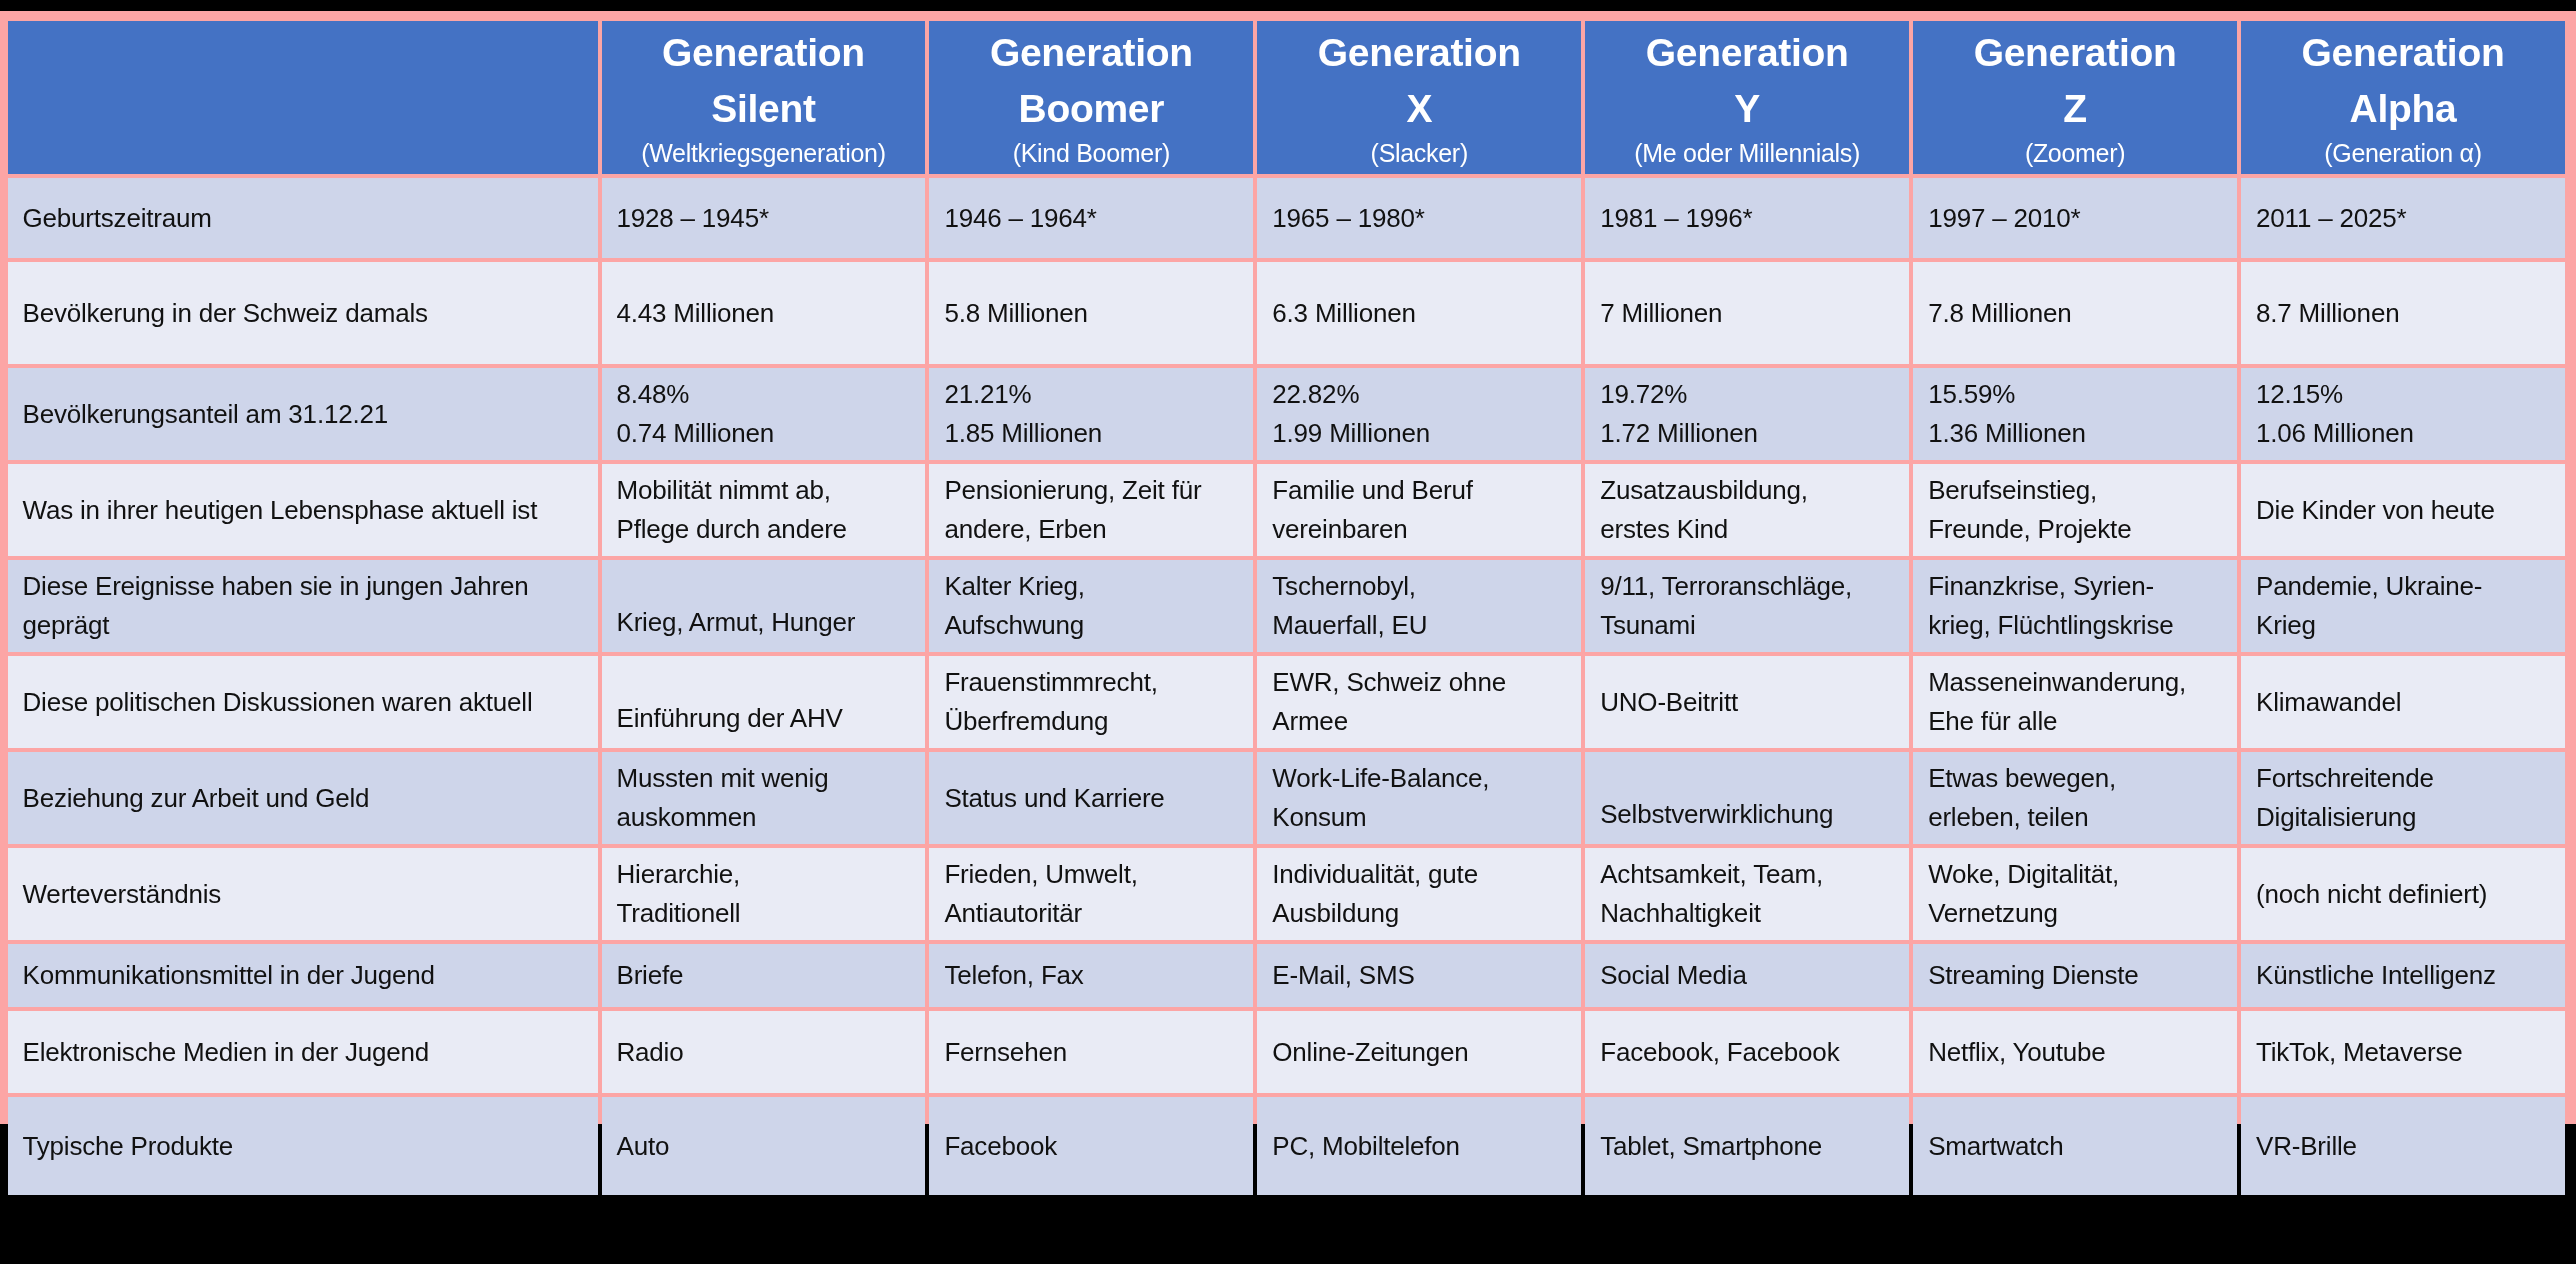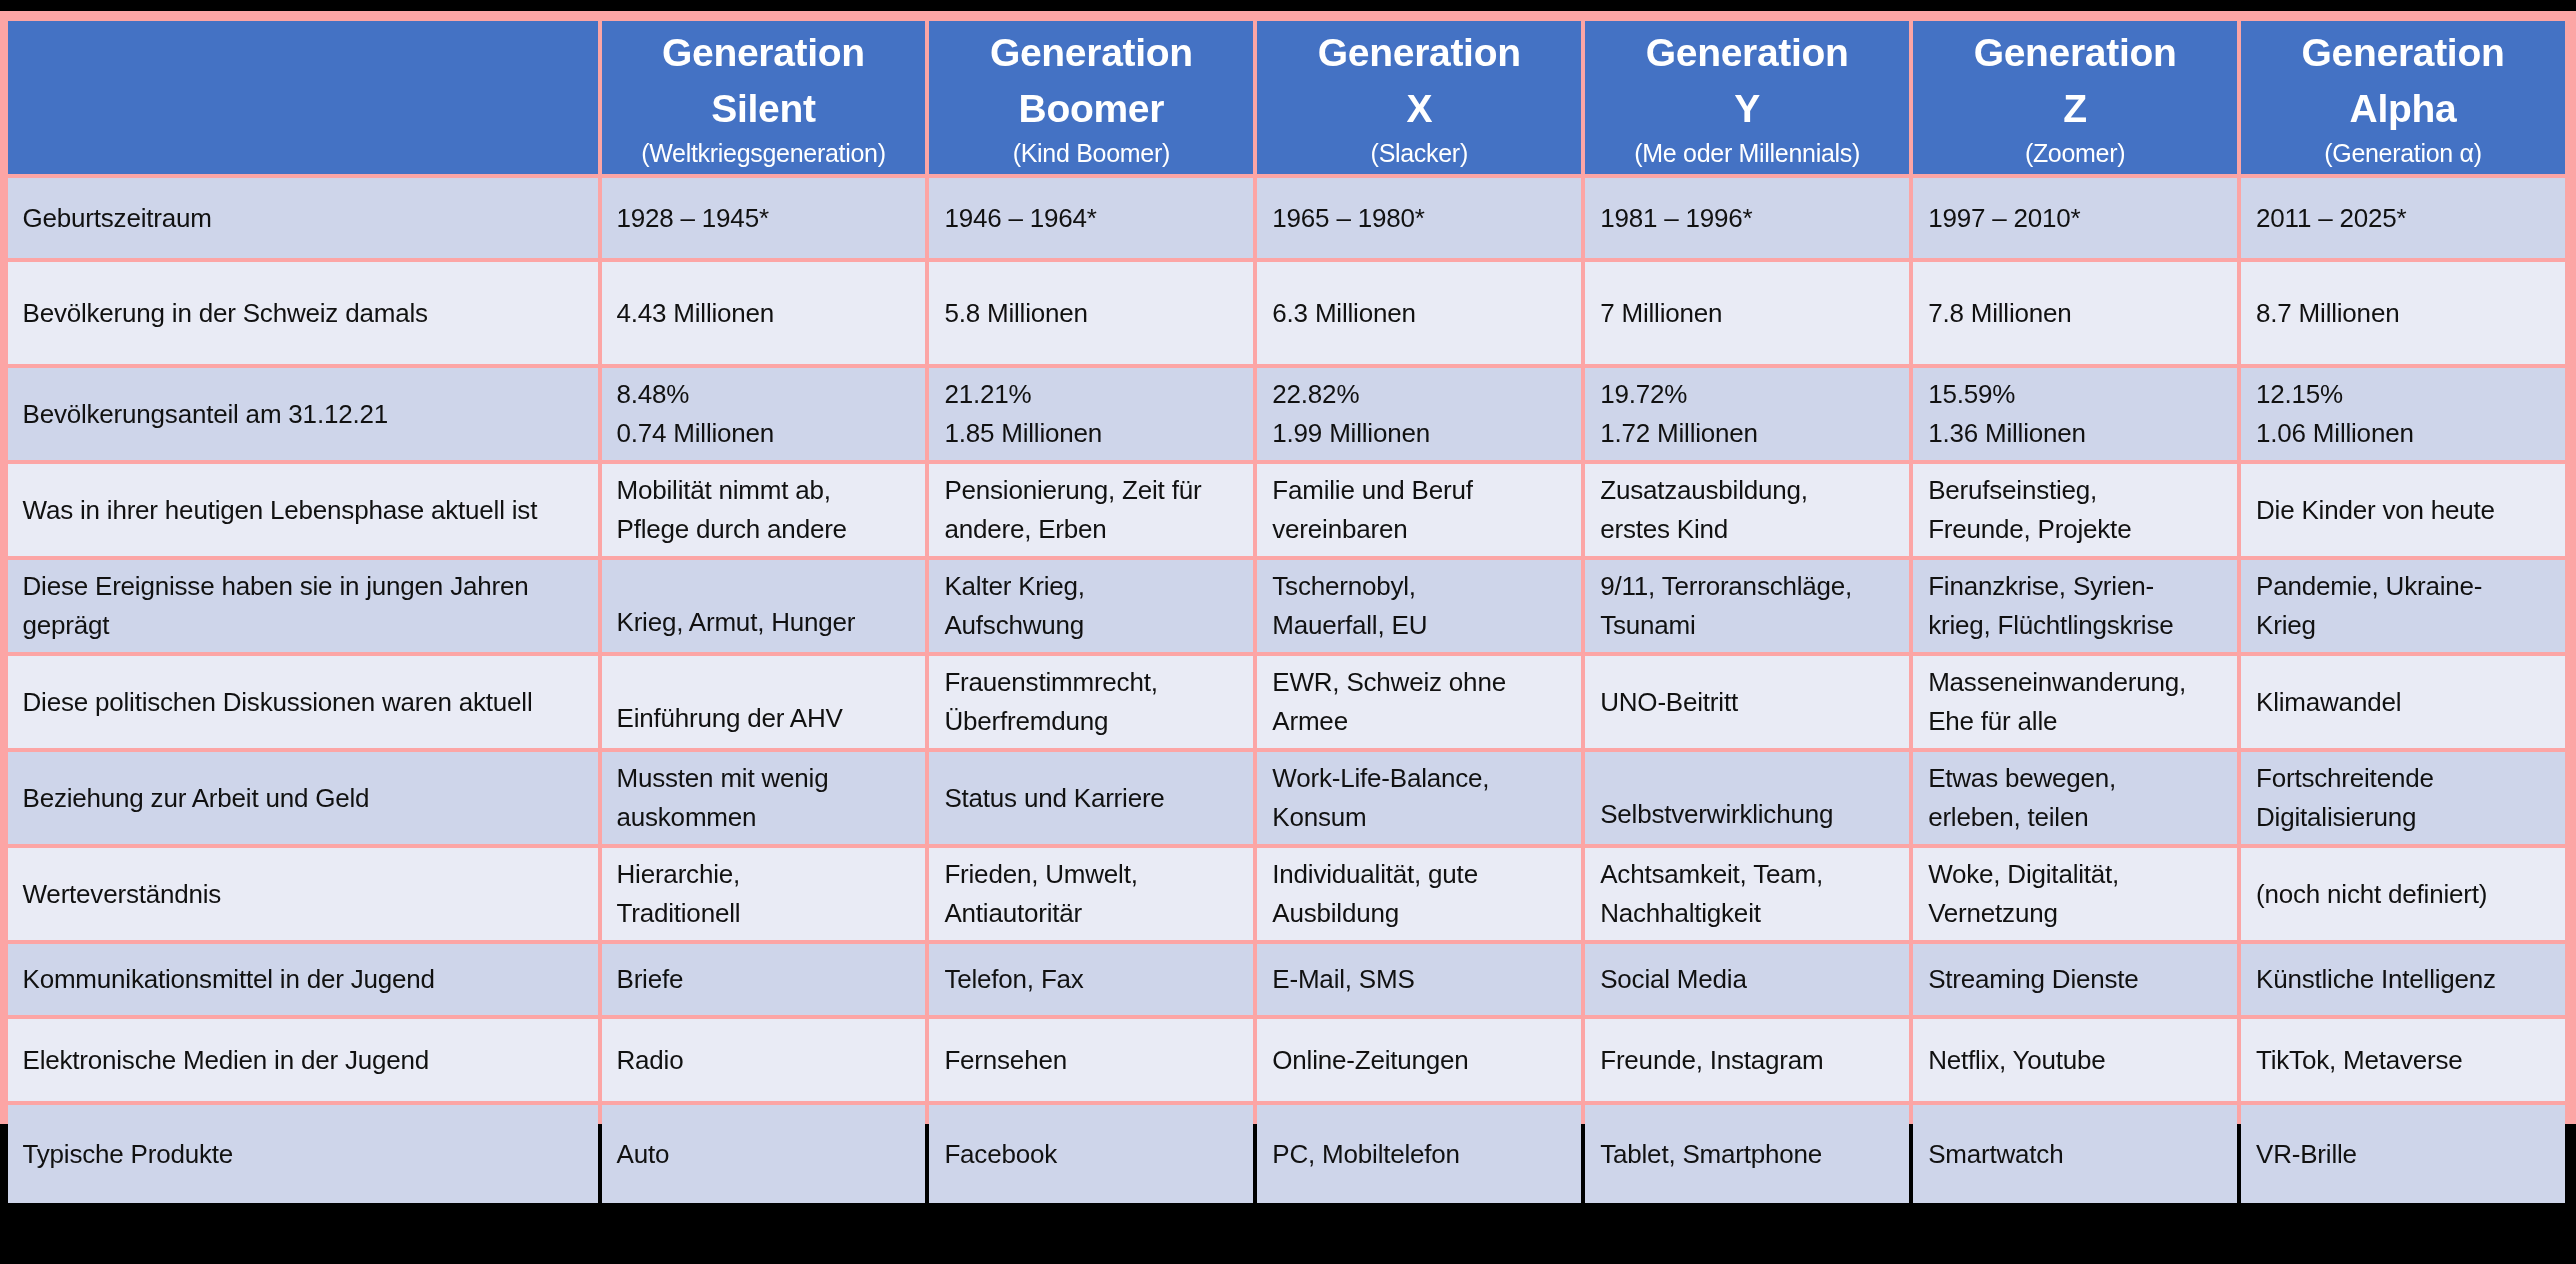--- a/index.html
+++ b/index.html
@@ -217,35 +217,35 @@
         <td>Frieden, Umwelt,
 Antiautoritär</td>
         <td>Individualität, gute
 Ausbildung</td>
         <td>Achtsamkeit, Team,
 Nachhaltigkeit</td>
         <td>Woke, Digitalität,
 Vernetzung</td>
         <td>(noch nicht definiert)</td>
       </tr>
-      <tr class="dark" style="height:71px">
+      <tr class="dark" style="height:63px">
         <td>Kommunikationsmittel in der Jugend</td>
         <td>Briefe</td>
         <td>Telefon, Fax</td>
         <td>E-Mail, SMS</td>
         <td>Social Media</td>
         <td>Streaming Dienste</td>
         <td>Künstliche Intelligenz</td>
       </tr>
       <tr class="light" style="height:82px">
         <td>Elektronische Medien in der Jugend</td>
         <td>Radio</td>
         <td>Fernsehen</td>
         <td>Online-Zeitungen</td>
-        <td>Freunde, Instagram</td>
+        <td>Facebook, Facebook</td>
         <td>Netflix, Youtube</td>
         <td>TikTok, Metaverse</td>
       </tr>
       <tr class="dark" style="height:98px">
         <td>Typische Produkte</td>
         <td>Auto</td>
         <td>Facebook</td>
         <td>PC, Mobiltelefon</td>
         <td>Tablet, Smartphone</td>
         <td>Smartwatch</td>

